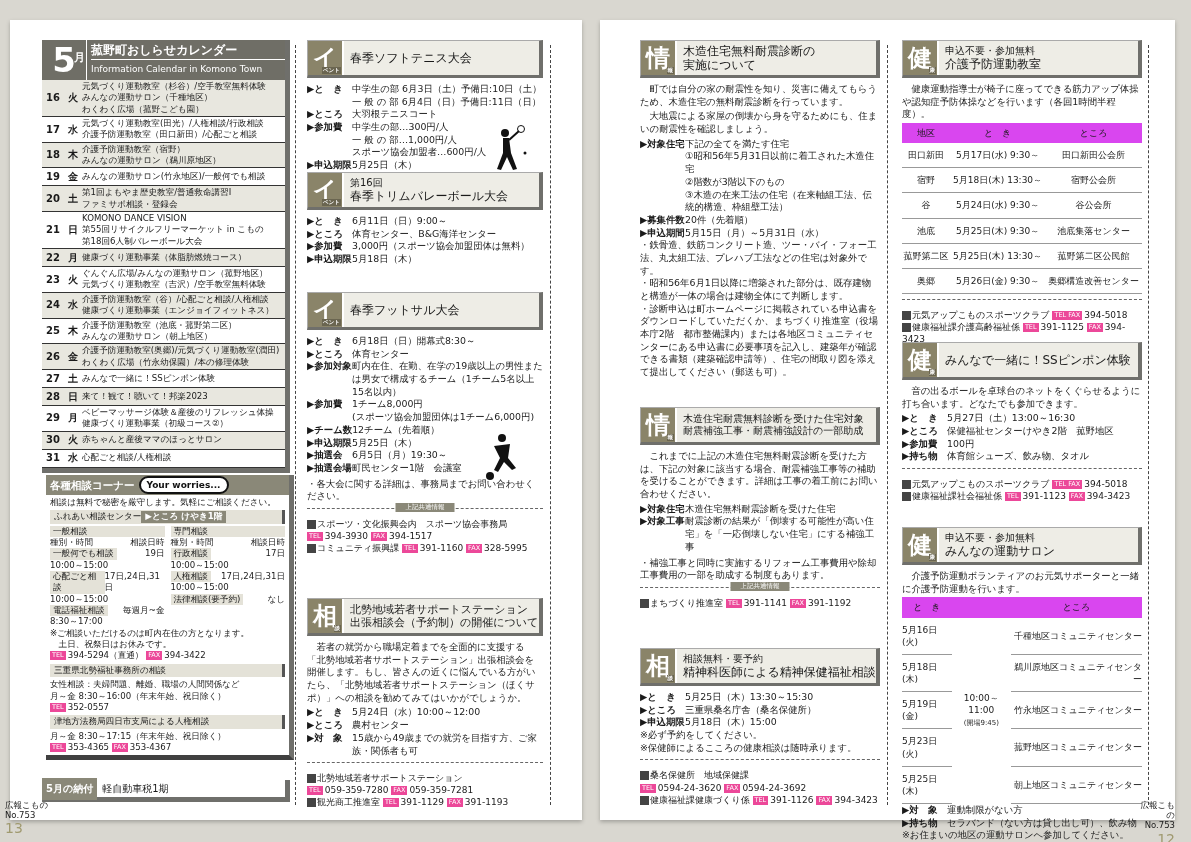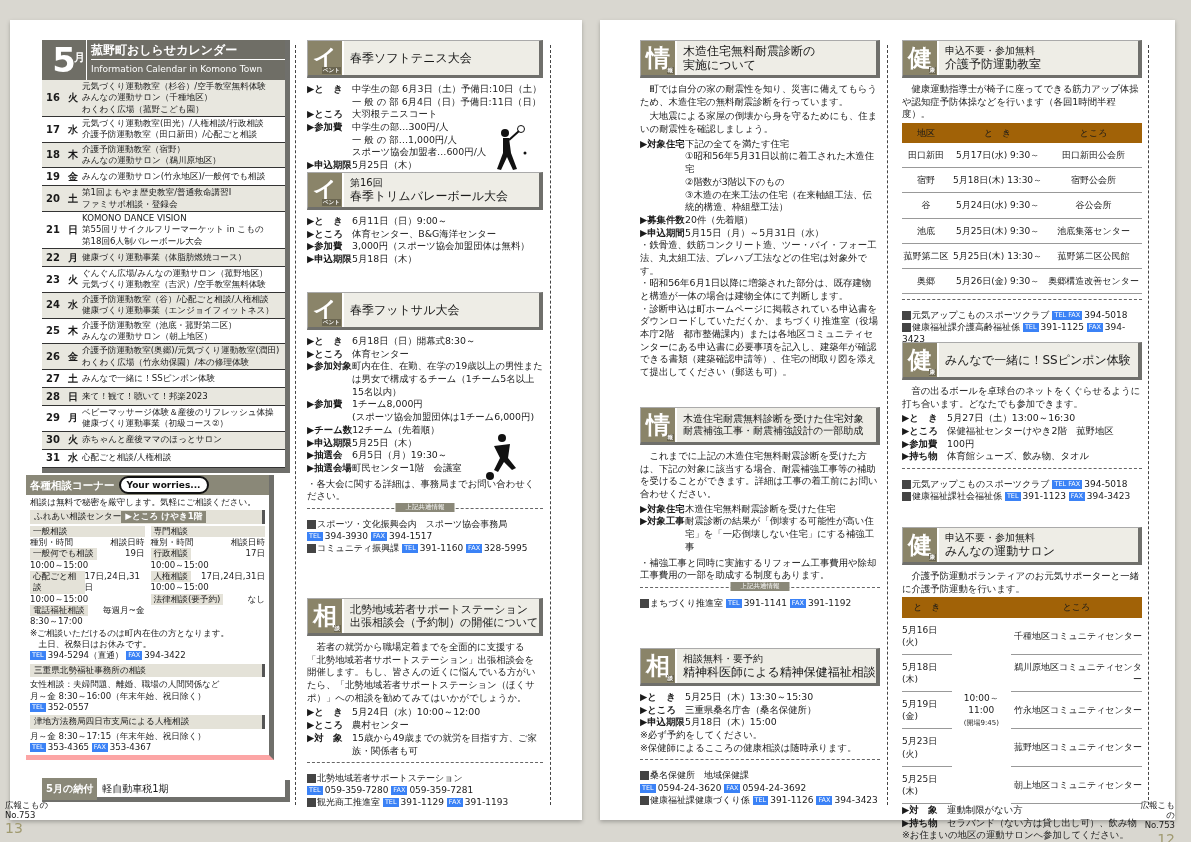--- a/index.html
+++ b/index.html
@@ -18,54 +18,54 @@
 .cal-titles{flex:1;border-left:1.5px solid #fff;padding-left:4px}
 .cal-title{font-size:12px;font-weight:bold;height:20px;line-height:20px;border-bottom:1px solid #fff}
 .cal-sub{font-size:9px;line-height:19px}
 .cal-row{display:flex;align-items:center;border-bottom:1.5px solid #333;min-height:18px}
 .cal-row:nth-child(odd){background:#e8e7df}
 .cal-day{width:22px;text-align:center;font-weight:bold;font-size:10px}
 .cal-wd{width:18px;text-align:center;font-weight:bold;font-size:10px}
 .cal-ev{flex:1;font-size:8.6px;line-height:1.32;padding:1px 0}
 
 
-.consult{left:16px;top:455px;width:248px;border-right:5px solid #6f6f6b;border-bottom:5px solid #fca5a5}
+.consult{left:36px;top:455px;width:248px;border-right:5px solid #6f6f6b;border-bottom:5px solid #404040}
 .consult-head{background:#8a8878;color:#fff;height:20px;display:flex;align-items:center;font-weight:bold;font-size:10.5px;padding-left:4px}
 .bubble{background:#fff;color:#111;border:2px solid #111;border-radius:10px;padding:0 6px;font-size:9px;margin-left:4px;line-height:14px}
 .consult-body{padding:2px 4px;font-size:8.6px;line-height:1.32}
 .bar-gray{background:#e4e2d8;padding:1px 4px;display:flex;justify-content:flex-start;border-right:3px solid #555;margin:2px 0}
 .bar-tag{background:#8a8878;color:#fff;padding:0 4px;font-weight:bold}
 .grid2{display:flex;gap:6px}
 .grid2>div{flex:1}
 .shade{background:#e4e2d8;padding:0 3px}
 .kv{display:flex;justify-content:space-between}
 .nohu{left:32px;top:760px;width:248px;display:flex;border-right:5px solid #6f6f6b;border-bottom:5px solid #6f6f6b;height:22px;align-items:center}
 .nohu-tag{background:#8a8878;color:#fff;font-weight:bold;font-size:10px;height:22px;line-height:22px;padding:0 4px}
 .nohu-val{padding-left:5px;font-size:10px;font-weight:normal}
 
-.tel{display:inline-block;background:#3b82f6;color:#fff;font-size:6.5px;padding:0 2px;margin-right:2px;line-height:9px;vertical-align:middle}
+.tel{display:inline-block;background:#ec4899;color:#fff;font-size:6.5px;padding:0 2px;margin-right:2px;line-height:9px;vertical-align:middle}
 
 
 .sec-head{display:flex;border:1px solid #aaa;border-right:4px solid #6f6f6b;border-bottom:3px solid #6f6f6b;background:#eeede6;height:38px;margin-bottom:5px}
 .sec-icon{width:36px;background:#8a8469;color:#fff;font-size:24px;font-weight:bold;display:flex;align-items:center;justify-content:center;position:relative;border-right:2px solid #fff}
 .sec-icon small{position:absolute;bottom:1px;right:1px;font-size:5.5px;background:#6a6550;padding:0 1px}
 .sec-title{flex:1;display:flex;flex-direction:column;justify-content:center;padding-left:6px;font-size:12px;line-height:1.2}
 .sec-title .s{font-size:10px}
 .row{display:flex}
 .row .k{font-weight:bold;white-space:nowrap;min-width:45px}
 .row .v{flex:1}
 .info-div{border-top:1.5px dashed #666;margin:5px 0 2px;position:relative;height:8px}
 .info-div span{position:absolute;left:50%;top:-6px;transform:translateX(-50%);background:#8a8878;color:#fff;font-size:6.5px;padding:0 10px}
 .contact{font-size:9px}
 .icon-sq{display:inline-block;width:9px;height:9px;background:#444;margin-right:1px;vertical-align:middle}
 .note{margin-top:3px}
 .para{text-indent:1em;margin-bottom:2px}
 
 table.t{width:100%;border-collapse:collapse;font-size:9px}
-table.t th{background:#a16207;font-weight:normal;padding:4px 0}
+table.t th{background:#d946ef;font-weight:normal;padding:4px 0}
 table.t td{padding:6px 0;border-bottom:1px solid #999;text-align:center}
 
 .pagenum{position:absolute;font-size:8.5px;line-height:1.2}
 .pagenum b{display:block;font-size:14px;color:#a09a70;font-weight:normal}
 
 .pict{position:absolute;width:40px;height:50px}
 </style>
 </head>
 <body>
 

